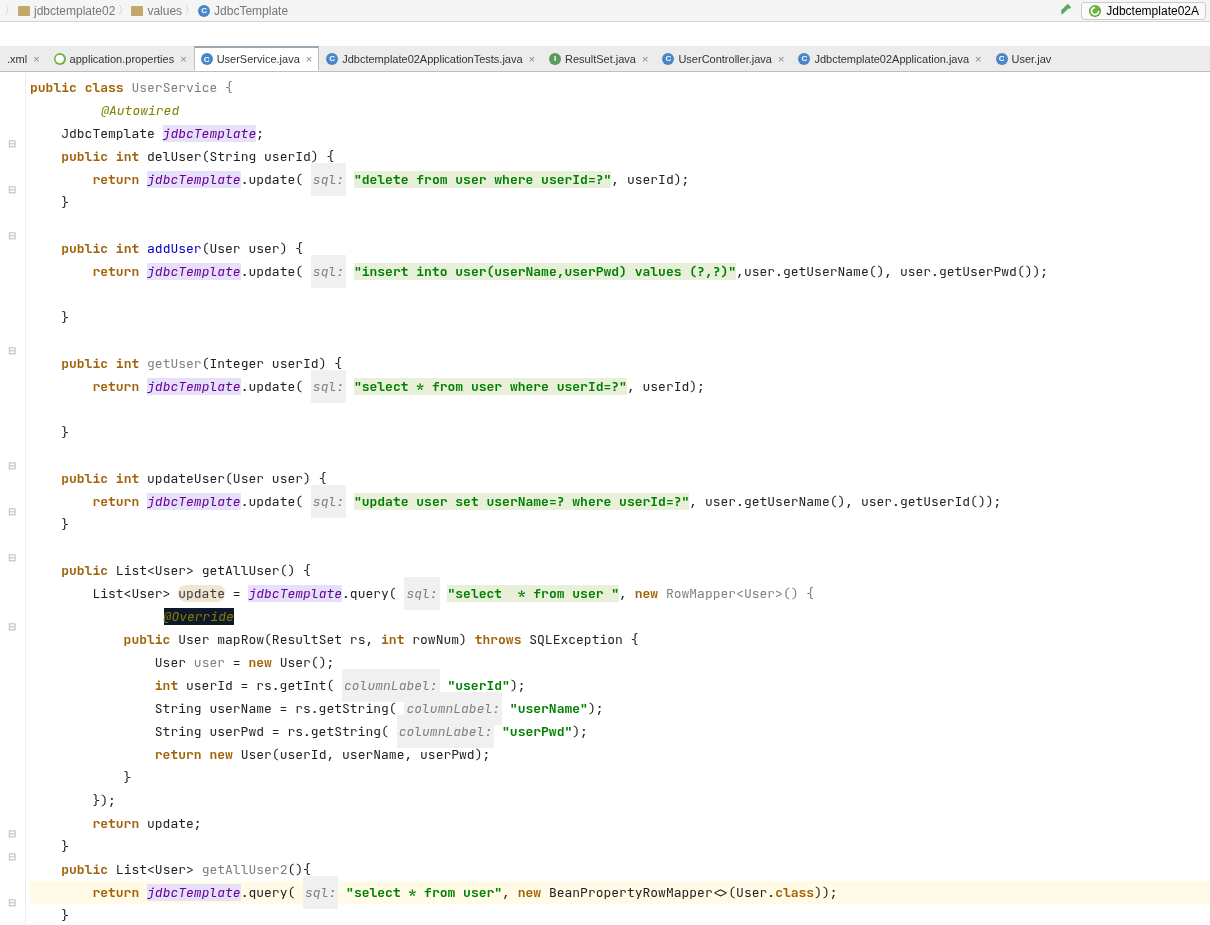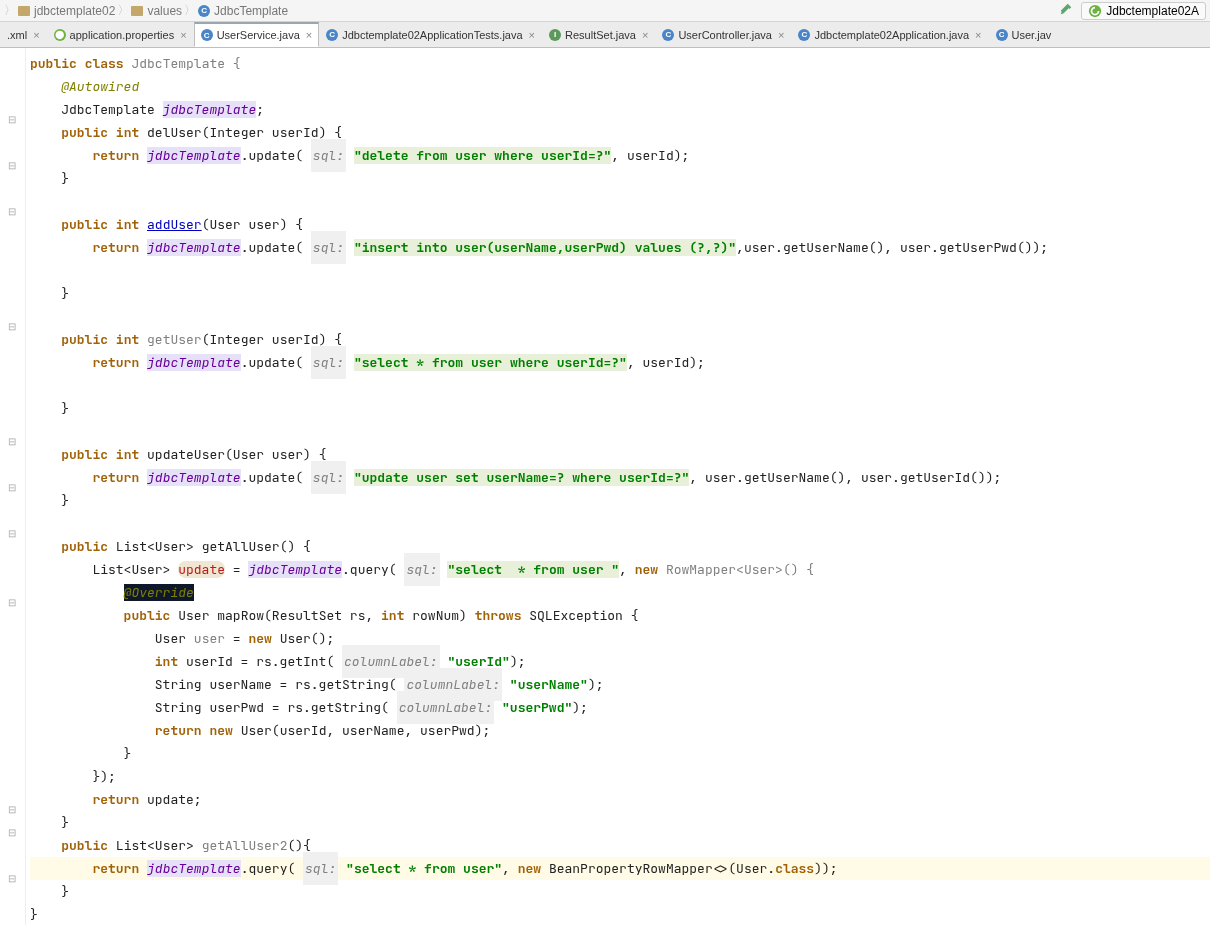--- a/index.html
+++ b/index.html
@@ -6,43 +6,43 @@
   body { font-family: "Segoe UI", Tahoma, sans-serif; font-size: 12px; background: #fff; width: 1210px; height: 925px; overflow: hidden; color: #000; }
   .topbar { height: 22px; display: flex; align-items: center; border-bottom: 1px solid #d4d4d4; background: #f5f5f5; padding: 0 4px; }
   .breadcrumb { flex: 1; display: flex; align-items: center; gap: 2px; color: #777; }
   .breadcrumb .sep { color: #bbb; }
   .breadcrumb .folder-icon { width: 12px; height: 10px; background: #c4a76a; display: inline-block; margin-right: 2px; border-radius: 1px; }
   .breadcrumb .class-icon { width: 12px; height: 12px; border-radius: 50%; background: #4a86c7; color: #fff; font-size: 8px; font-weight: bold; display: inline-flex; align-items: center; justify-content: center; margin-right: 2px; }
   .top-right { display: flex; align-items: flex-start; gap: 8px; }
   .top-right svg { width: 14px; height: 14px; }
   .runcfg { display: flex; align-items: center; gap: 4px; border: 1px solid #ccc; padding: 1px 6px; border-radius: 3px; background: #fafafa; }
   .runcfg .spring-icon { width: 14px; height: 14px; }
-  .tabs { height: 26px; display: flex; background: #ececec; border-bottom: 1px solid #bfbfbf; overflow: hidden; }
+  .tabs { height: 26px; display: flex; background: #ececec; border-bottom: 1px solid #bfbfbf; overflow: hidden; margin-top: 24px; }
   .tab { height: 25px; padding: 0 6px 0 6px; display: flex; align-items: center; gap: 4px; border: 1px solid transparent; font-size: 11px; color: #333; cursor: pointer; background: #ececec; }
   .tab.active { background: #fff; border: 1px solid #bfbfbf; border-bottom: 1px solid #fff; border-top: 2px solid #9aa7b0; }
   .tab .close { color: #888; font-size: 11px; margin-left: 2px; }
   .tab .file-icon { width: 12px; height: 12px; display: inline-flex; align-items: center; justify-content: center; font-size: 8px; font-weight: bold; border-radius: 50%; }
   .fi-spring { border-radius: 50%; background: #6db33f; color: #fff; }
   .fi-java { background: #4a86c7; color: #fff; }
   .fi-java-test { background: #4a86c7; color: #fff; }
   .fi-interface { background: #5c9a5c; color: #fff; }
   .editor-wrap { display: flex; height: calc(925px - 22px - 26px); }
   .gutter { width: 26px; background: #fff; border-right: 1px solid #eee; position: relative; }
   .gutter .fold { position: absolute; left: 8px; color: #aaa; font-size: 10px; }
   .code { flex: 1; padding: 4px 0 0 4px; font-family: "JetBrains Mono","Consolas",monospace; font-size: 13px; line-height: 23px; white-space: pre; color: #222; overflow: hidden; }
   .kw { color: #a16207; font-weight: bold; }
-  .ann { color: #808000; font-style: italic; }
+  .ann { color: #808000; font-style: italic; margin-left: 40px; }
   .ann-bg { background: #0f172a; text-align: right; }
   .field-hi { background: #e6e0f8; color: #660099; font-style: italic; }
   .str { color: #008000; font-weight: bold; }
   .str-hi { background: #e9f0da; }
   .param-lbl { color: #808080; font-style: italic; background: #f0f0f0; padding: 8px 2px; }
-  .method-link { color: #0000c0; text-decoration: underline; font-weight: normal; }
+  .method-link { color: #0000c0; font-weight: normal; }
   .gray { color: #808080; }
-  .var-hi { background: #f0e6d2; color: #b91c1c; border-radius: 8px; }
+  .var-hi { background: #f0e6d2; color: #404040; border-radius: 8px; }
   .line-hi { background: #fffbe6; display: inline-block; width: 100%; }
 </style>
 </head>
 <body>
 
 <div class="topbar">
   <div class="breadcrumb">
     <span class="sep">〉</span>
     <span class="folder-icon"></span>
     <span>jdbctemplate02</span>
@@ -115,24 +115,24 @@
     <span class="fold" style="top:158px">⊟</span>
     <span class="fold" style="top:273px">⊟</span>
     <span class="fold" style="top:388px">⊟</span>
     <span class="fold" style="top:434px">⊟</span>
     <span class="fold" style="top:480px">⊟</span>
     <span class="fold" style="top:549px">⊟</span>
     <span class="fold" style="top:756px">⊟</span>
     <span class="fold" style="top:779px">⊟</span>
     <span class="fold" style="top:825px">⊟</span>
   </div>
-  <div class="code"><span class="kw">public</span> <span class="kw">class</span> <span class="gray">JdbcTemplate {</span>
+  <div class="code"><span class="kw">public</span> <span class="kw">class</span> <span class="gray">UserService {</span>
     <span class="ann">@Autowired</span>
     <span>JdbcTemplate </span><span class="field-hi">jdbcTemplate</span><span>;</span>
-    <span class="kw">public</span> <span class="kw">int</span> <span>delUser(Integer userId) {</span>
+    <span class="kw">public</span> <span class="kw">int</span> <span>delUser(String userId) {</span>
         <span class="kw">return</span> <span class="field-hi">jdbcTemplate</span><span>.update(</span> <span class="param-lbl">sql:</span> <span class="str str-hi">"delete from user where userId=?"</span><span>, userId);</span>
     <span>}</span>
 
     <span class="kw">public</span> <span class="kw">int</span> <span class="method-link">addUser</span><span>(User user) {</span>
         <span class="kw">return</span> <span class="field-hi">jdbcTemplate</span><span>.update(</span> <span class="param-lbl">sql:</span> <span class="str str-hi">"insert into user(userName,userPwd) values (?,?)"</span><span>,user.getUserName(), user.getUserPwd());</span>
 
     <span>}</span>
 
     <span class="kw">public</span> <span class="kw">int</span> <span class="gray">getUser</span><span>(Integer userId) {</span>
         <span class="kw">return</span> <span class="field-hi">jdbcTemplate</span><span>.update(</span> <span class="param-lbl">sql:</span> <span class="str str-hi">"select * from user where userId=?"</span><span>, userId);</span>

